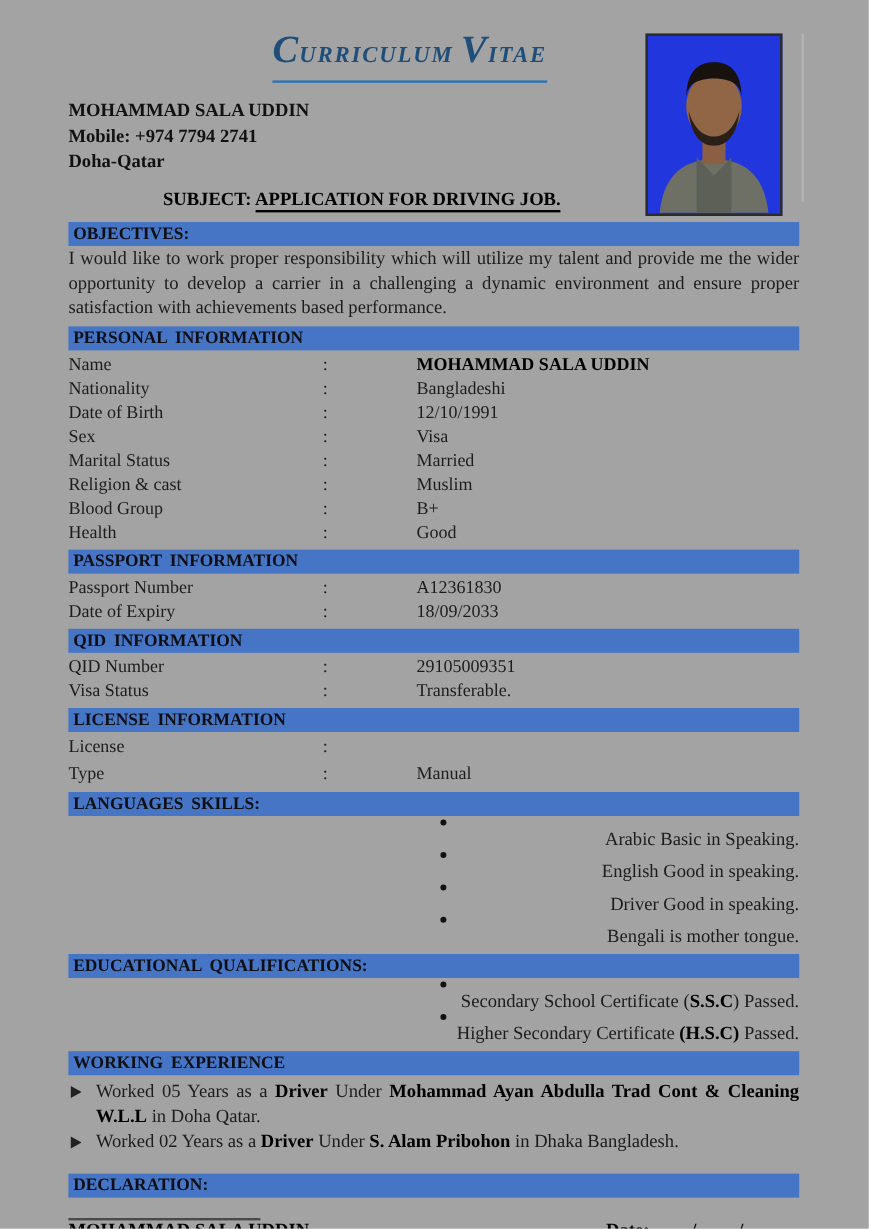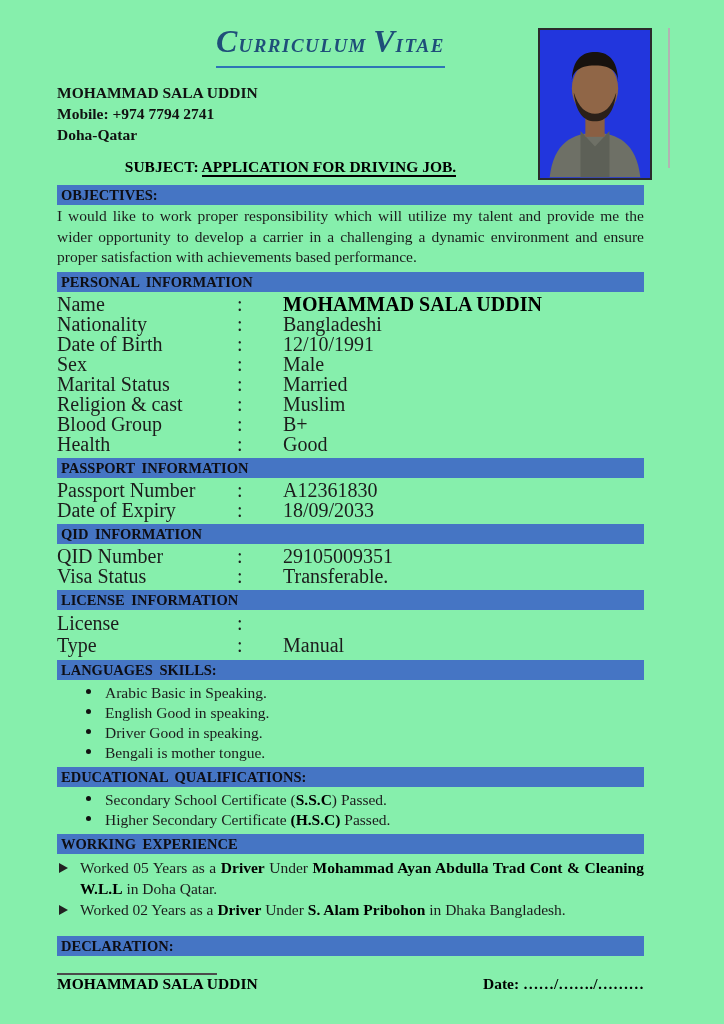--- a/index.html
+++ b/index.html
@@ -1,24 +1,24 @@
 <!DOCTYPE html>
 <html><head>
 <meta charset="utf-8">
 <style>
   * { margin:0; padding:0; box-sizing:border-box; }
   html,body { background:#e8e8e8; }
   .page {
     position:relative;
     width:724px; height:1024px;
     margin:0 auto;
-    background:#86efac;
+    background:#a3a3a3;
     font-family:"Liberation Serif", serif;
     color:#1a1a1a;
-    padding:24px 80px 0 57px;
+    padding:24px 58px 0 57px;
     overflow:hidden;
   }
   
   .title-wrap { text-align:center; height:44px; padding-right:40px; }
   .title {
     display:inline-block;
     font-family:"Liberation Serif", serif;
     font-style:italic; font-weight:bold;
     color:#1F4E79;
     border-bottom:2px solid #2E74B5;
@@ -55,29 +55,29 @@
     margin-top:2px;
   }
   
   .para {
     font-size:15.5px; line-height:20.5px;
     text-align:justify; color:#1c1c1c;
     padding:1px 0 2px 0;
   }
   
   .rows { padding:2px 0 2px 0; }
-  .info-row { display:flex; font-size:20px; line-height:20px; color:#1c1c1c; }
+  .info-row { display:flex; font-size:15px; line-height:20px; color:#1c1c1c;gap:32px; }
   .info-row.tall { line-height:22px; }
   .info-row .lab { width:180px; }
   .info-row .sep { width:46px; }
   .info-row .val { flex:1; }
   .bold { font-weight:bold; color:#000; }
   
   .bullets { padding:3px 0 2px 0; }
-  .bullet-item { display:flex; align-items:flex-end; font-size:15.5px; line-height:20px; color:#1c1c1c; }
+  .bullet-item { display:flex; align-items:flex-end; font-size:15.5px; line-height:20px; color:#1c1c1c;flex-direction:column; }
   .dot {
     flex:0 0 auto;
     width:5px; height:5px; border-radius:50%;
     background:#111; margin:0 14px 2px 29px;
     align-self:center;
   }
   
   .arrows { padding:3px 0 0 0; }
   .arrow-item { position:relative; font-size:15.5px; line-height:21px; color:#1c1c1c; padding-left:23px; text-align:justify; }
   .tri {
@@ -143,21 +143,21 @@
         <span class="val">Bangladeshi</span>
       </div>
     <div class="info-row">
         <span class="lab">Date of Birth</span>
         <span class="sep">:</span>
         <span class="val">12/10/1991</span>
       </div>
     <div class="info-row">
         <span class="lab">Sex</span>
         <span class="sep">:</span>
-        <span class="val">Male</span>
+        <span class="val">Visa</span>
       </div>
     <div class="info-row">
         <span class="lab">Marital Status</span>
         <span class="sep">:</span>
         <span class="val">Married</span>
       </div>
     <div class="info-row">
         <span class="lab">Religion &amp; cast</span>
         <span class="sep">:</span>
         <span class="val">Muslim</span>

